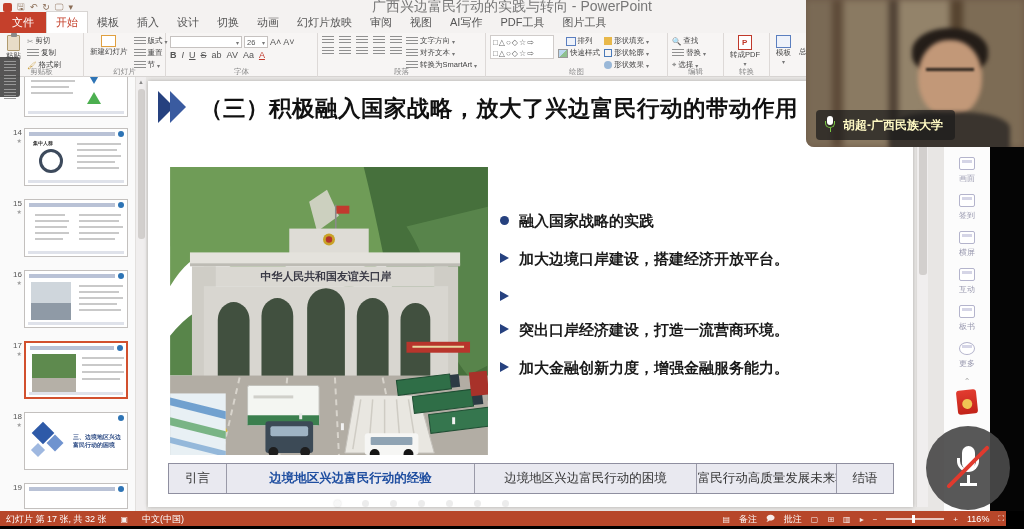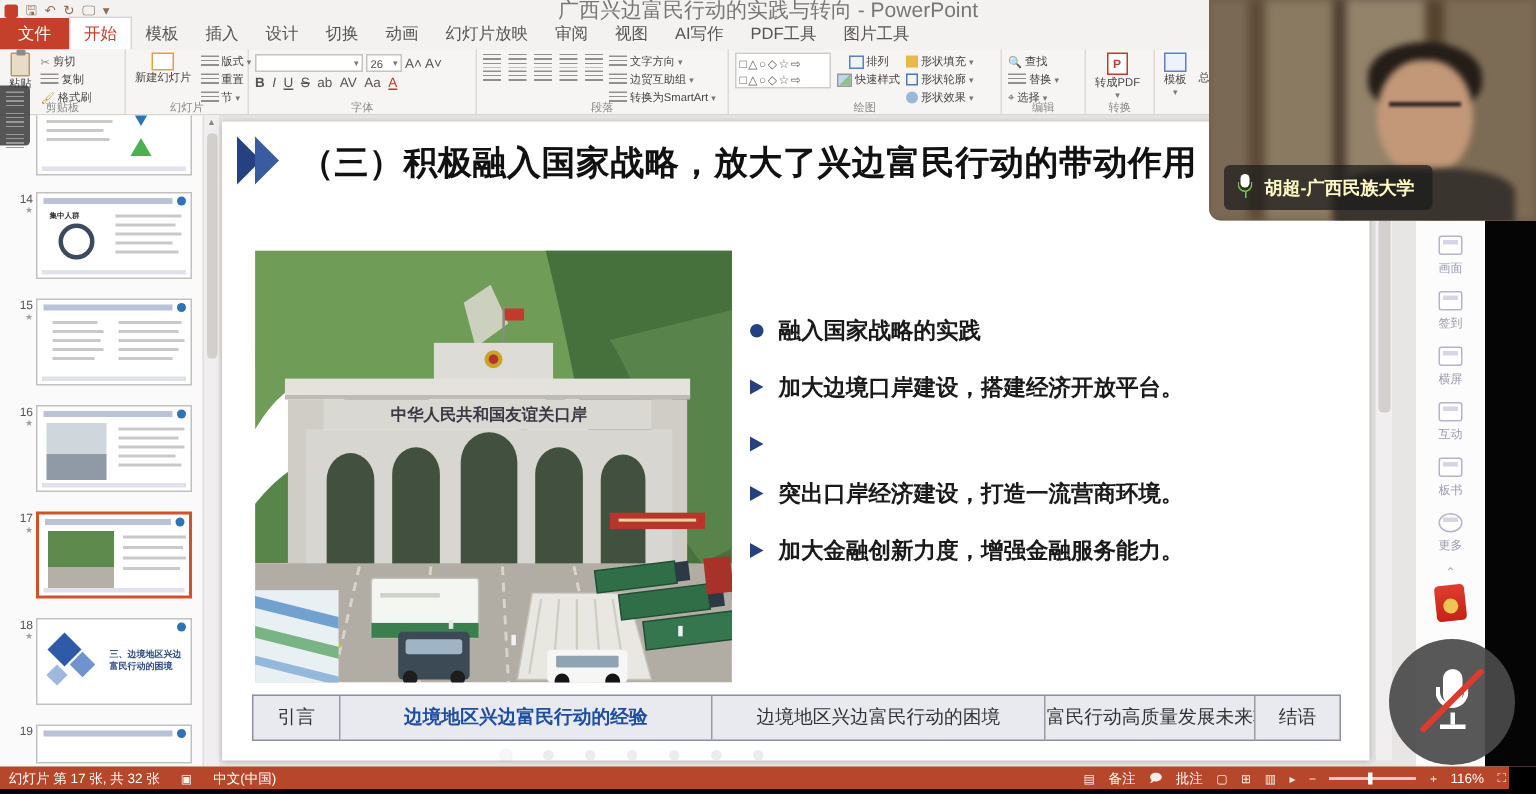--- a/index.html
+++ b/index.html
@@ -283,21 +283,21 @@
           </div>
         </div>
         <div class="minicol">
           <div class="minirow">
               <span class="lines mi"></span>
               <span>文字方向</span>
               <span class="dd">▾</span>
             </div>
           <div class="minirow">
               <span class="lines mi"></span>
-              <span>边贸互助组</span>
+              <span>对齐文本</span>
               <span class="dd">▾</span>
             </div>
           <div class="minirow">
               <span class="lines mi"></span>
               <span>转换为SmartArt</span>
               <span class="dd">▾</span>
             </div>
         </div>
         <div class="glabel">段落</div>
       </div>

